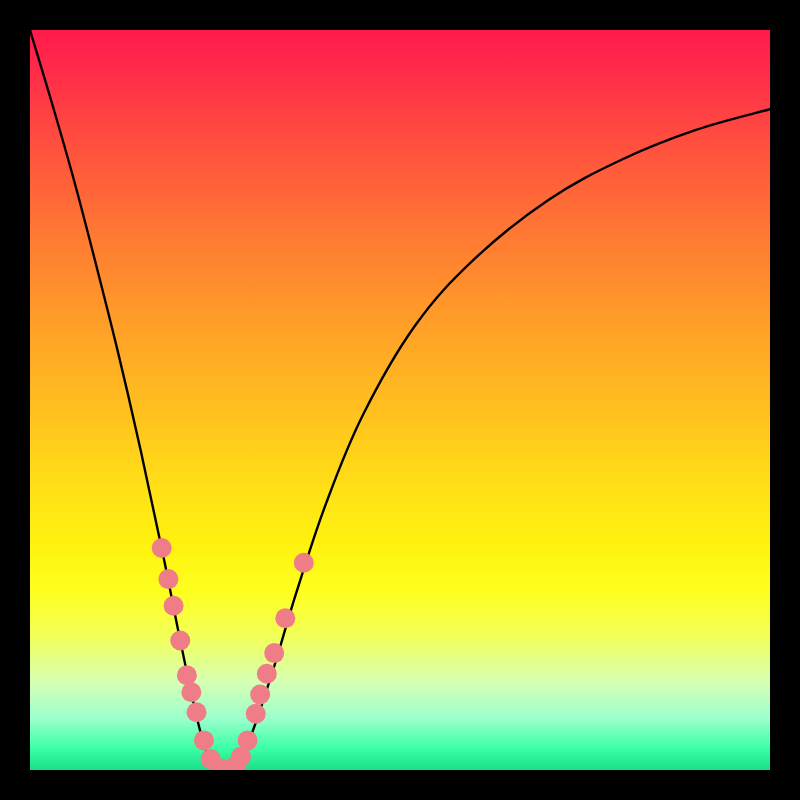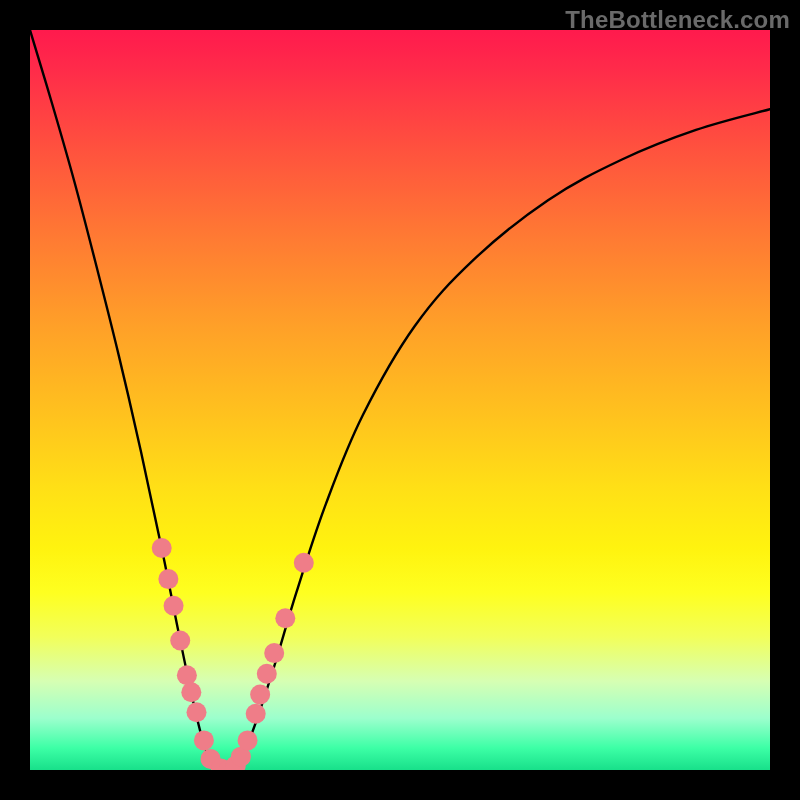--- a/index.html
+++ b/index.html
@@ -55,21 +55,20 @@
     left: 0;
     top: 0;
     width: 740px;
     height: 740px;
   }
 </style>
 </head>
 <body>
 
 <div class="frame">
-  <div class="watermark">TheBottleneck.com</div>
   <div class="plot">
     <svg class="curve" viewBox="0 0 740 740" preserveAspectRatio="none">
       <path id="curve-path" fill="none" stroke="#000" stroke-width="2.4" stroke-linejoin="round" stroke-linecap="round" d="M 0.00 0.00 C 4.00 13.32, 14.21 46.69, 22.20 74.00 C 30.19 101.31, 36.41 122.40, 44.40 151.70 C 52.39 181.00, 58.61 205.50, 66.60 236.80 C 74.59 268.10, 80.81 292.30, 88.80 325.60 C 96.79 358.90, 103.01 385.84, 111.00 421.80 C 118.99 457.76, 126.54 493.43, 133.20 525.40 C 139.86 557.37, 142.67 573.43, 148.00 599.40 C 153.33 625.37, 158.14 649.05, 162.80 669.70 C 167.46 690.35, 169.90 702.11, 173.90 714.10 C 177.90 726.09, 181.00 731.64, 185.00 736.30 C 189.00 740.96, 192.10 740.67, 196.10 740.00 C 200.10 739.33, 202.54 739.26, 207.20 732.60 C 211.86 725.94, 215.34 720.32, 222.00 703.00 C 228.66 685.68, 236.21 661.71, 244.20 636.40 C 252.19 611.09, 257.08 591.70, 266.40 562.40 C 275.72 533.10, 284.01 505.57, 296.00 473.60 C 307.99 441.63, 317.02 416.77, 333.00 384.80 C 348.98 352.83, 364.82 323.97, 384.80 296.00 C 404.78 268.03, 420.02 252.04, 444.00 229.40 C 467.98 206.76, 491.36 188.18, 518.00 170.20 C 544.64 152.22, 565.36 142.15, 592.00 129.50 C 618.64 116.85, 639.36 108.96, 666.00 99.90 C 692.64 90.84, 726.68 82.91, 740.00 79.18"></path>
       <g id="markers-group">
           <circle cx="131.72" cy="518.00" r="10" fill="#ef7d88"></circle>
           <circle cx="138.38" cy="549.08" r="10" fill="#ef7d88"></circle>
           <circle cx="143.56" cy="575.72" r="10" fill="#ef7d88"></circle>
           <circle cx="150.22" cy="610.50" r="10" fill="#ef7d88"></circle>
           <circle cx="156.88" cy="645.28" r="10" fill="#ef7d88"></circle>
           <circle cx="161.32" cy="662.30" r="10" fill="#ef7d88"></circle>

